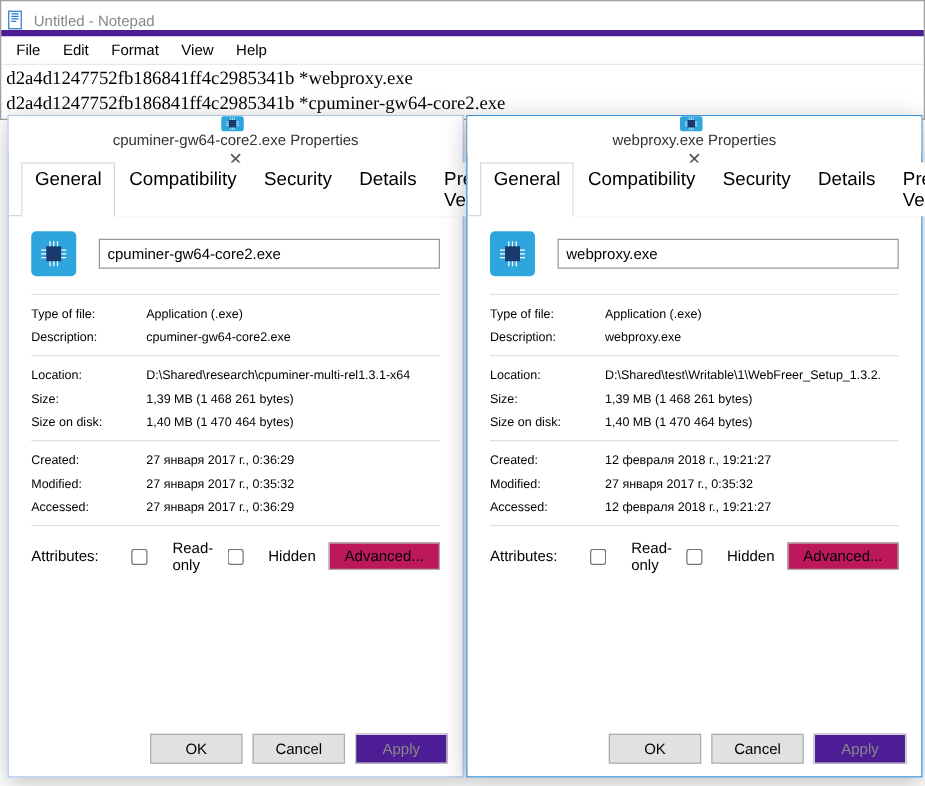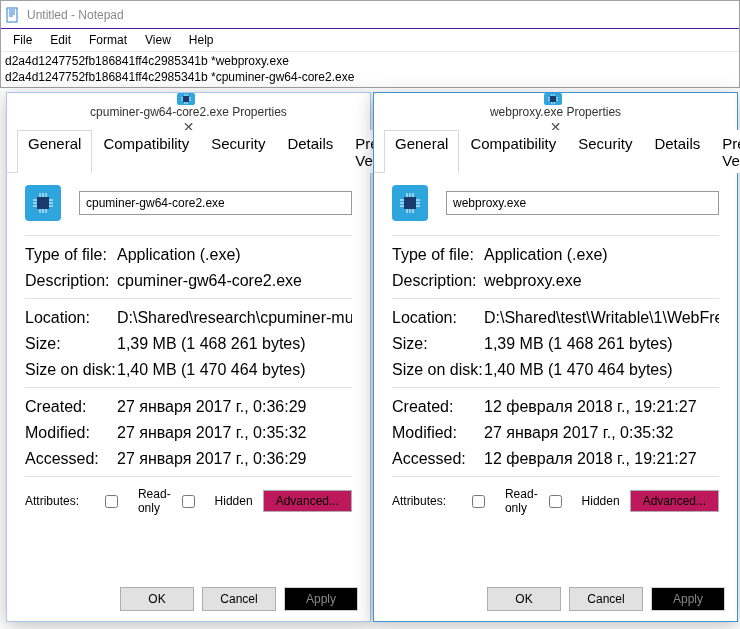--- a/index.html
+++ b/index.html
@@ -15,22 +15,22 @@
   }
   .notepad {
     position: absolute;
     top: 0; left: 0; right: 0;
     border: 1px solid #a0a0a0;
     background: #fff;
   }
   .np-titlebar {
     height: 28px;
     display: flex;
-    align-items: center;
-    border-bottom: 1px solid #4c1d95;
+    align-items: flex-end;
+    border-bottom: 5px solid #4c1d95;
     padding: 0 4px;
   }
   .np-icon {
     width: 16px; height: 16px;
     margin-right: 6px;
     display: inline-flex;
     align-items: center;
     justify-content: center;
   }
   .np-title { color: #888; }
@@ -38,22 +38,22 @@
     display: flex;
     gap: 2px;
     padding: 2px 4px;
     border-bottom: 1px solid #e8e8e8;
   }
   .np-menu span {
     padding: 2px 8px;
     cursor: default;
   }
   .np-text {
-    font-family: Liberation Sans, sans-serif;
-    font-size: 12px;
+    font-family: Liberation Serif, serif;
+    font-size: 15px;
     padding: 2px 4px;
     white-space: pre;
     line-height: 1.3;
   }
 
   .props-dlg {
     position: absolute;
     width: 365px;
     height: 530px;
     background: #fff;
@@ -143,21 +143,21 @@
     padding: 4px 6px;
     background: #fff;
     font-family: inherit;
     font-size: 12px;
   }
   .sep {
     border: none;
     border-top: 1px solid #e0e0e0;
     margin: 4px 0 10px 0;
   }
-  .kv { display: flex; margin-bottom: 8px; font-size: 16px; }
+  .kv { display: flex; margin-bottom: 8px; font-size: 10px; }
   .kv .k { width: 92px; color: #000; }
   .kv .v { flex: 1; color: #000; white-space: nowrap; overflow: hidden; text-overflow: clip; }
 
   .attr-row {
     display: flex;
     align-items: center;
     gap: 10px;
     margin-top: 4px;
   }
   .attr-row .k { width: 92px; }
@@ -185,21 +185,21 @@
   }
   .btn {
     min-width: 74px;
     padding: 4px 10px;
     background: #e1e1e1;
     border: 1px solid #adadad;
     font-family: Liberation Sans, sans-serif;
     font-size: 12px;
     cursor: default;
   }
-  .btn.disabled { color: #888; background: #000000; border-color: #d0d0d0; }
+  .btn.disabled { color: #888; background: #4c1d95; border-color: #d0d0d0; }
 
   #dlg1 { top: 92px; left: 6px; border-color: #aac6e8; }
   #dlg2 { top: 92px; left: 373px; }
 </style>
 </head>
 <body>
 
 <div class="notepad">
   <div class="np-titlebar">
     <span class="np-icon">

